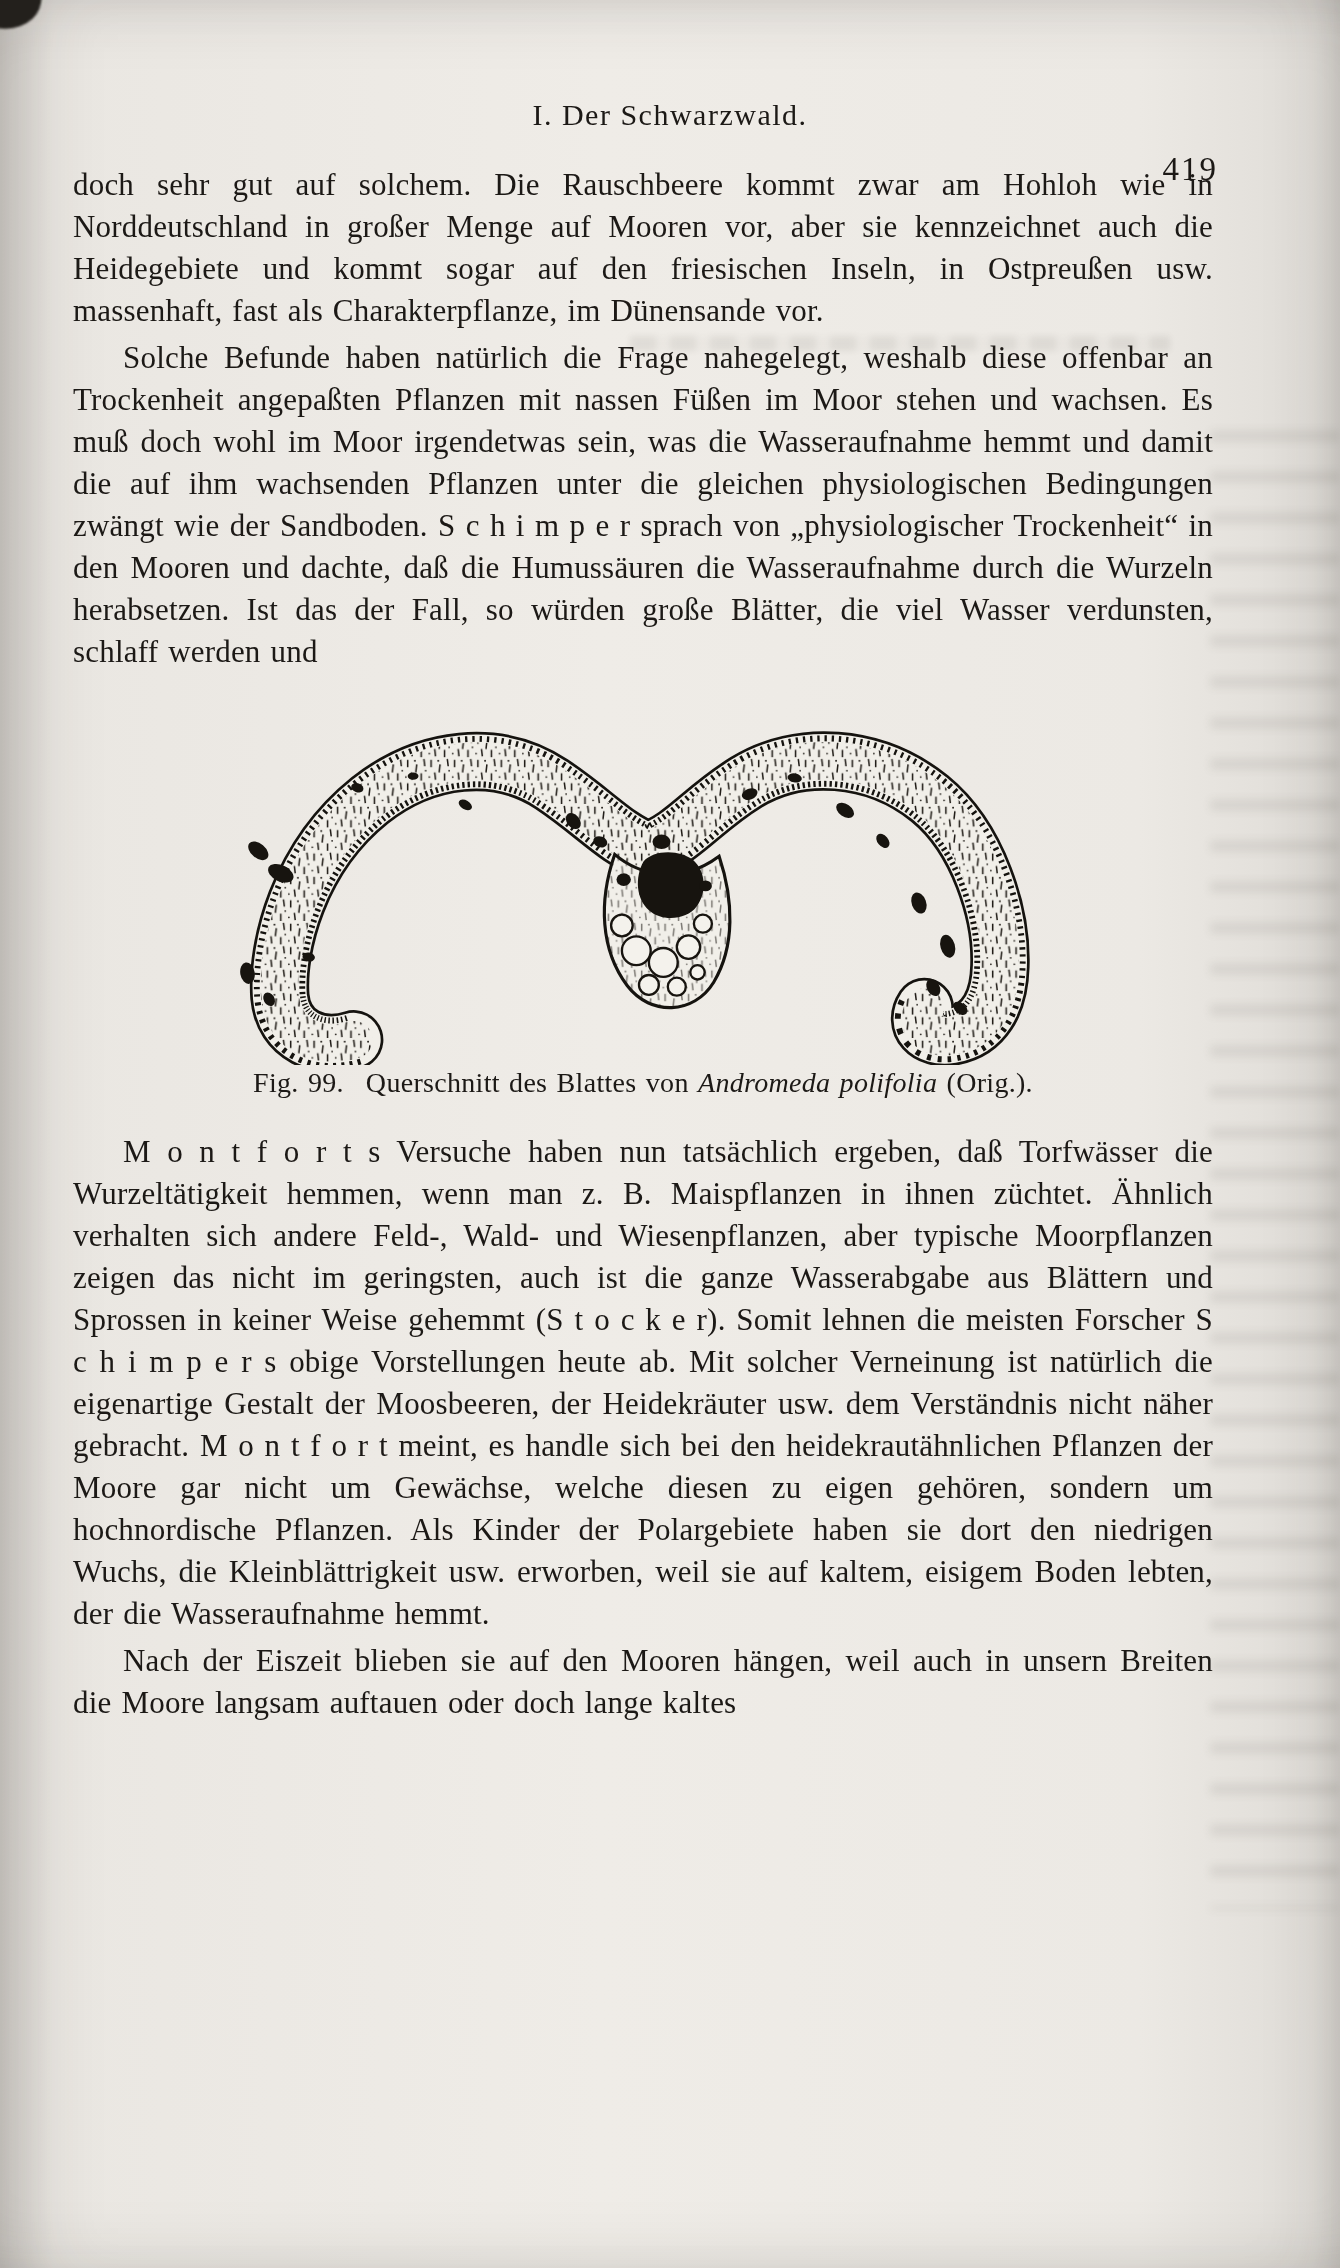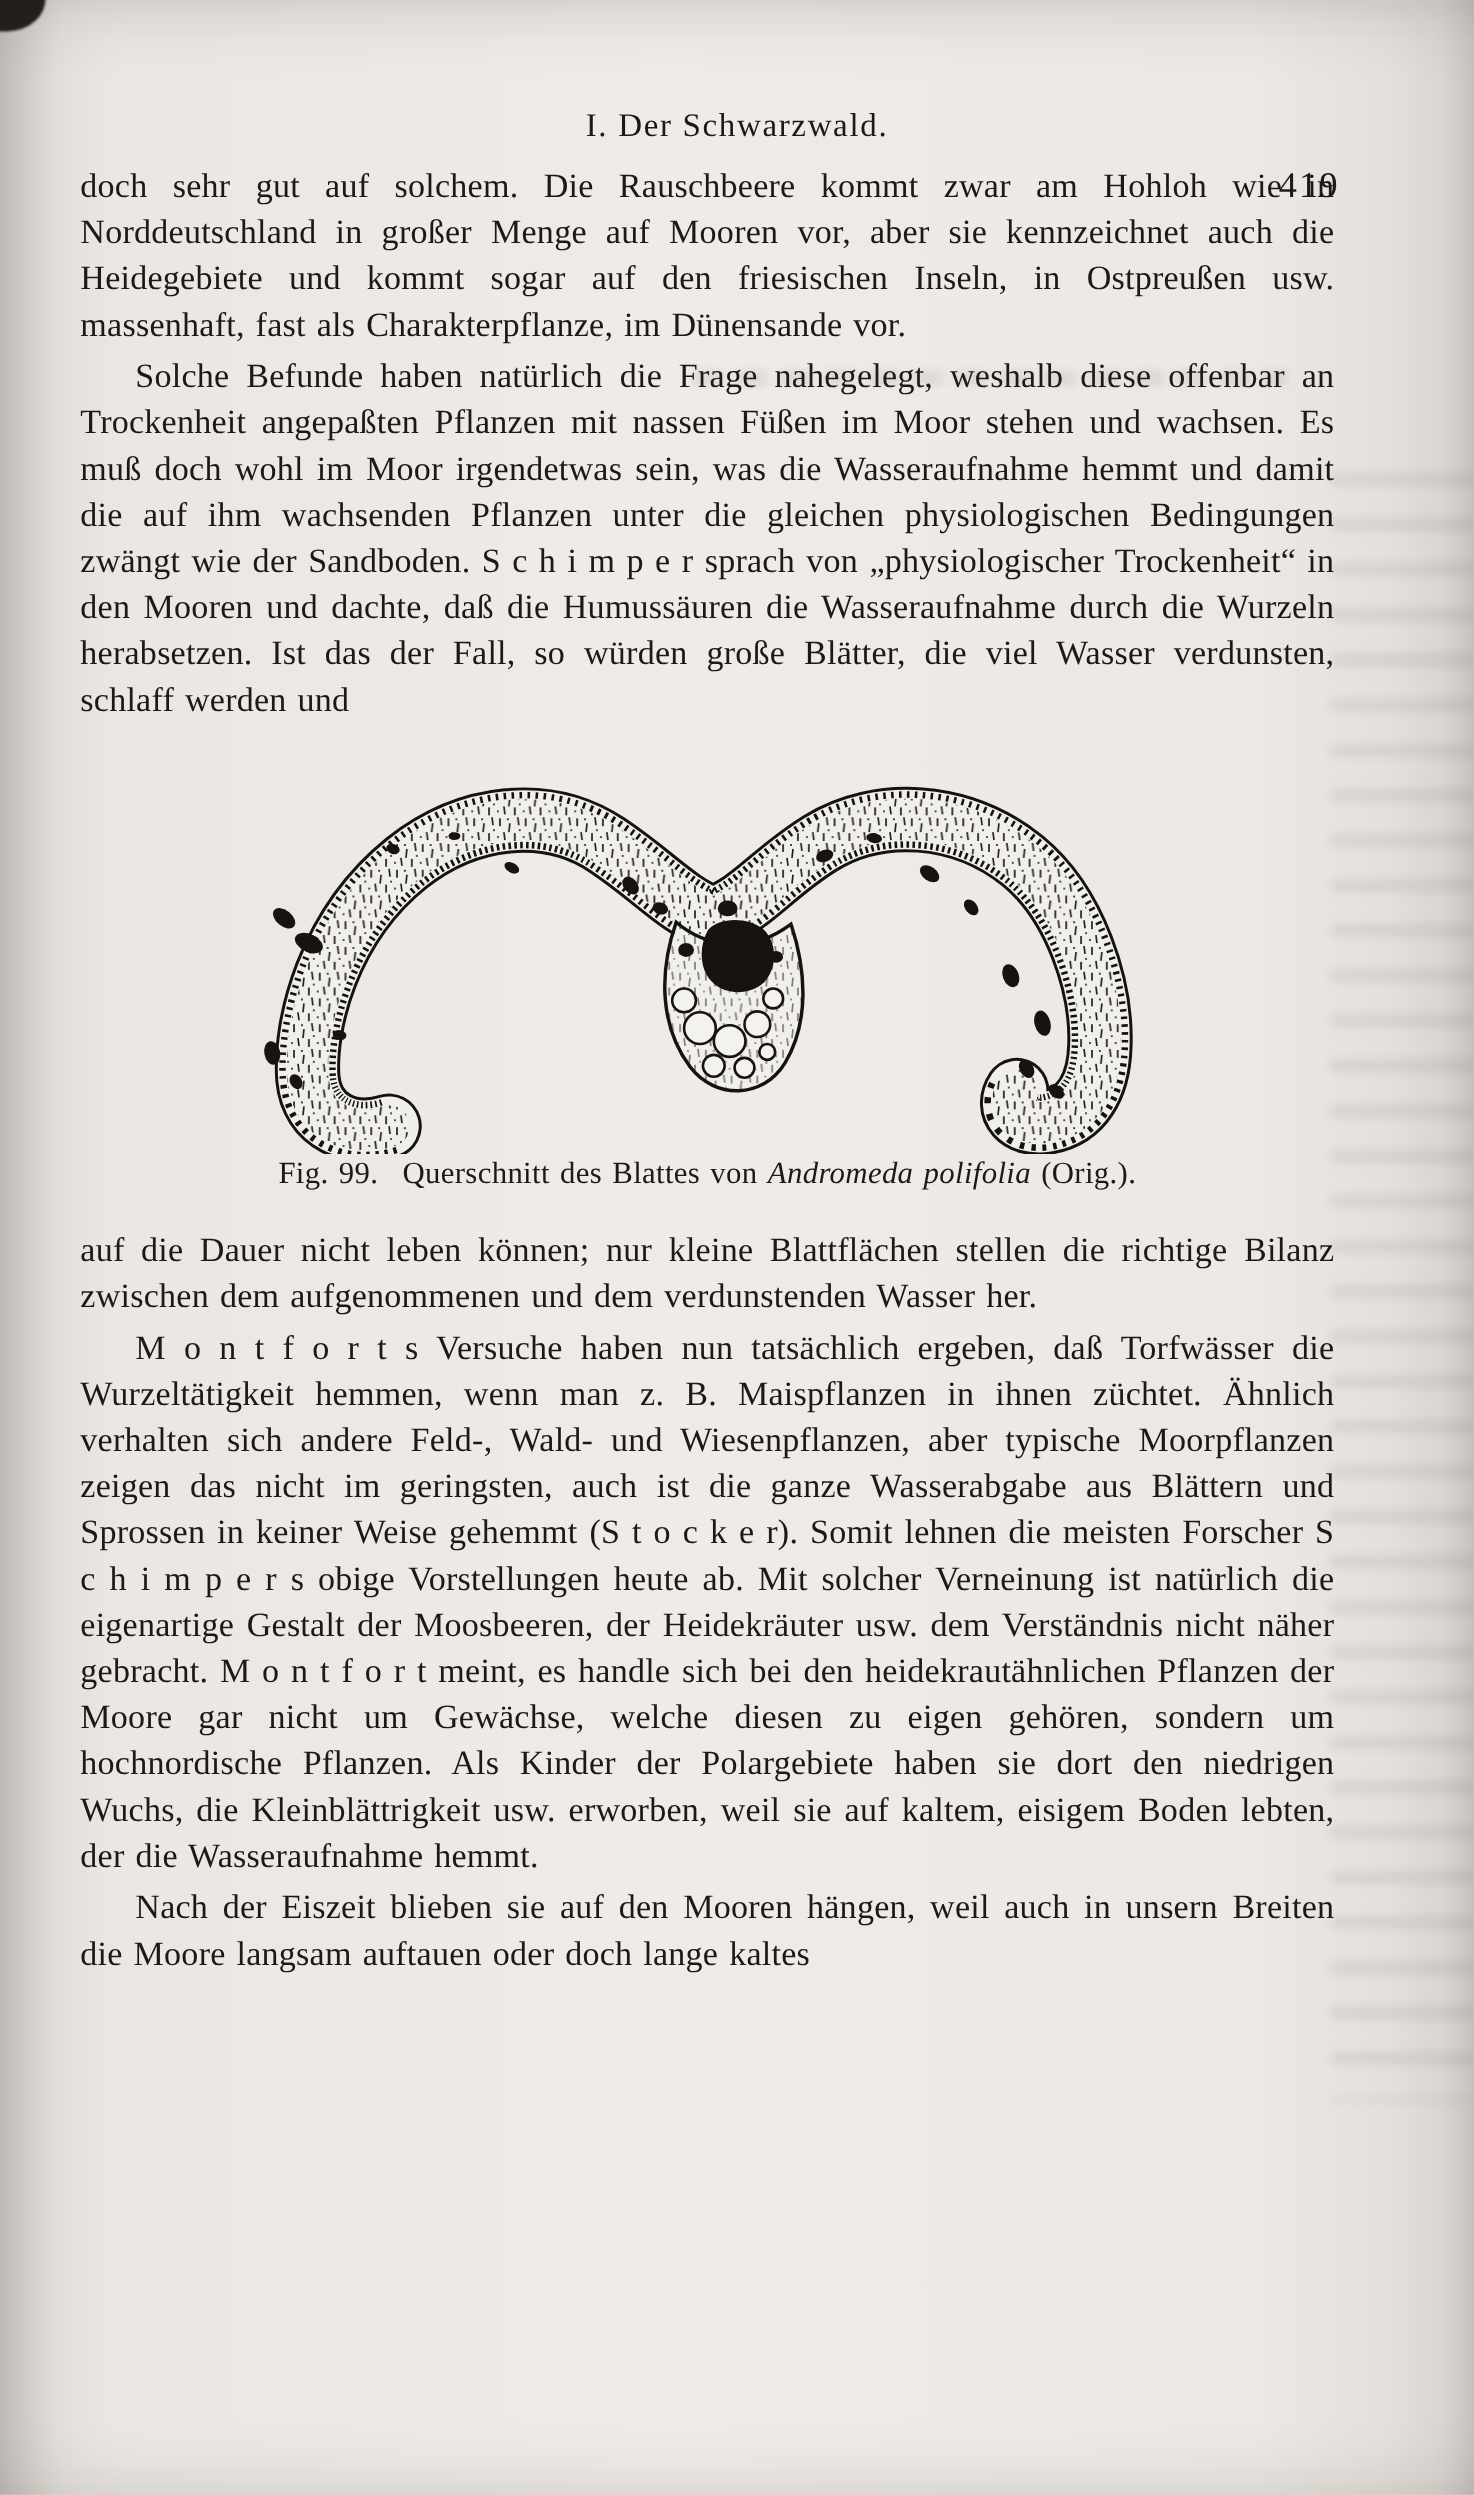--- a/index.html
+++ b/index.html
@@ -33,21 +33,21 @@
     filter:blur(4px);opacity:.55;pointer-events:none;
   }
   .ghost-row{
     position:absolute;top:336px;left:630px;width:540px;height:15px;
     background:repeating-linear-gradient(90deg,
       rgba(70,64,56,.20) 0 26px, rgba(70,64,56,.05) 26px 40px);
     filter:blur(3px);opacity:.45;pointer-events:none;
   }
   .running-head{
     position:relative;
-    padding-top:52px;
+    padding-top:68px;
     height:46px;
   }
   .head-title{
     position:absolute;left:0;right:0;top:98px;
     text-align:center;
     font-size:30px;letter-spacing:1.5px;
   }
   .head-page{
     position:absolute;right:122px;top:104px;
     font-size:33px;letter-spacing:2px;margin-top:47px;
@@ -173,18 +173,17 @@
         </g>
       </svg>
 
       <figcaption>
         <span class="cap-label">Fig. 99.</span><span>Querschnitt des Blattes von</span>
         <span class="species">Andromeda polifolia</span>
         <span>(Orig.).</span>
       </figcaption>
     </figure>
 
-    <p>auf die Dauer nicht leben können; nur kleine Blattflächen stellen die richtige Bilanz zwischen dem aufgenommenen und dem verdunstenden Wasser her.</p>
     <p class="indent">M o n t f o r t s Versuche haben nun tatsächlich ergeben, daß Torfwässer die Wurzeltätigkeit hemmen, wenn man z. B. Maispflanzen in ihnen züchtet. Ähnlich verhalten sich andere Feld-, Wald- und Wiesenpflanzen, aber typische Moorpflanzen zeigen das nicht im geringsten, auch ist die ganze Wasserabgabe aus Blättern und Sprossen in keiner Weise gehemmt (S t o c k e r).  Somit lehnen die meisten Forscher S c h i m p e r s obige Vorstellungen heute ab. Mit solcher Verneinung ist natürlich die eigenartige Gestalt der Moosbeeren, der Heidekräuter usw. dem Verständnis nicht näher gebracht. M o n t f o r t meint, es handle sich bei den heidekrautähnlichen Pflanzen der Moore gar nicht um Gewächse, welche diesen zu eigen gehören, sondern um hochnordische Pflanzen. Als Kinder der Polargebiete haben sie dort den niedrigen Wuchs, die Kleinblättrigkeit usw. erworben, weil sie auf kaltem, eisigem Boden lebten, der die Wasseraufnahme hemmt.</p>
     <p class="indent">Nach der Eiszeit blieben sie auf den Mooren hängen, weil auch in unsern Breiten die Moore langsam auftauen oder doch lange kaltes</p>
 
   </div>
 </div>
 
 </body></html>

